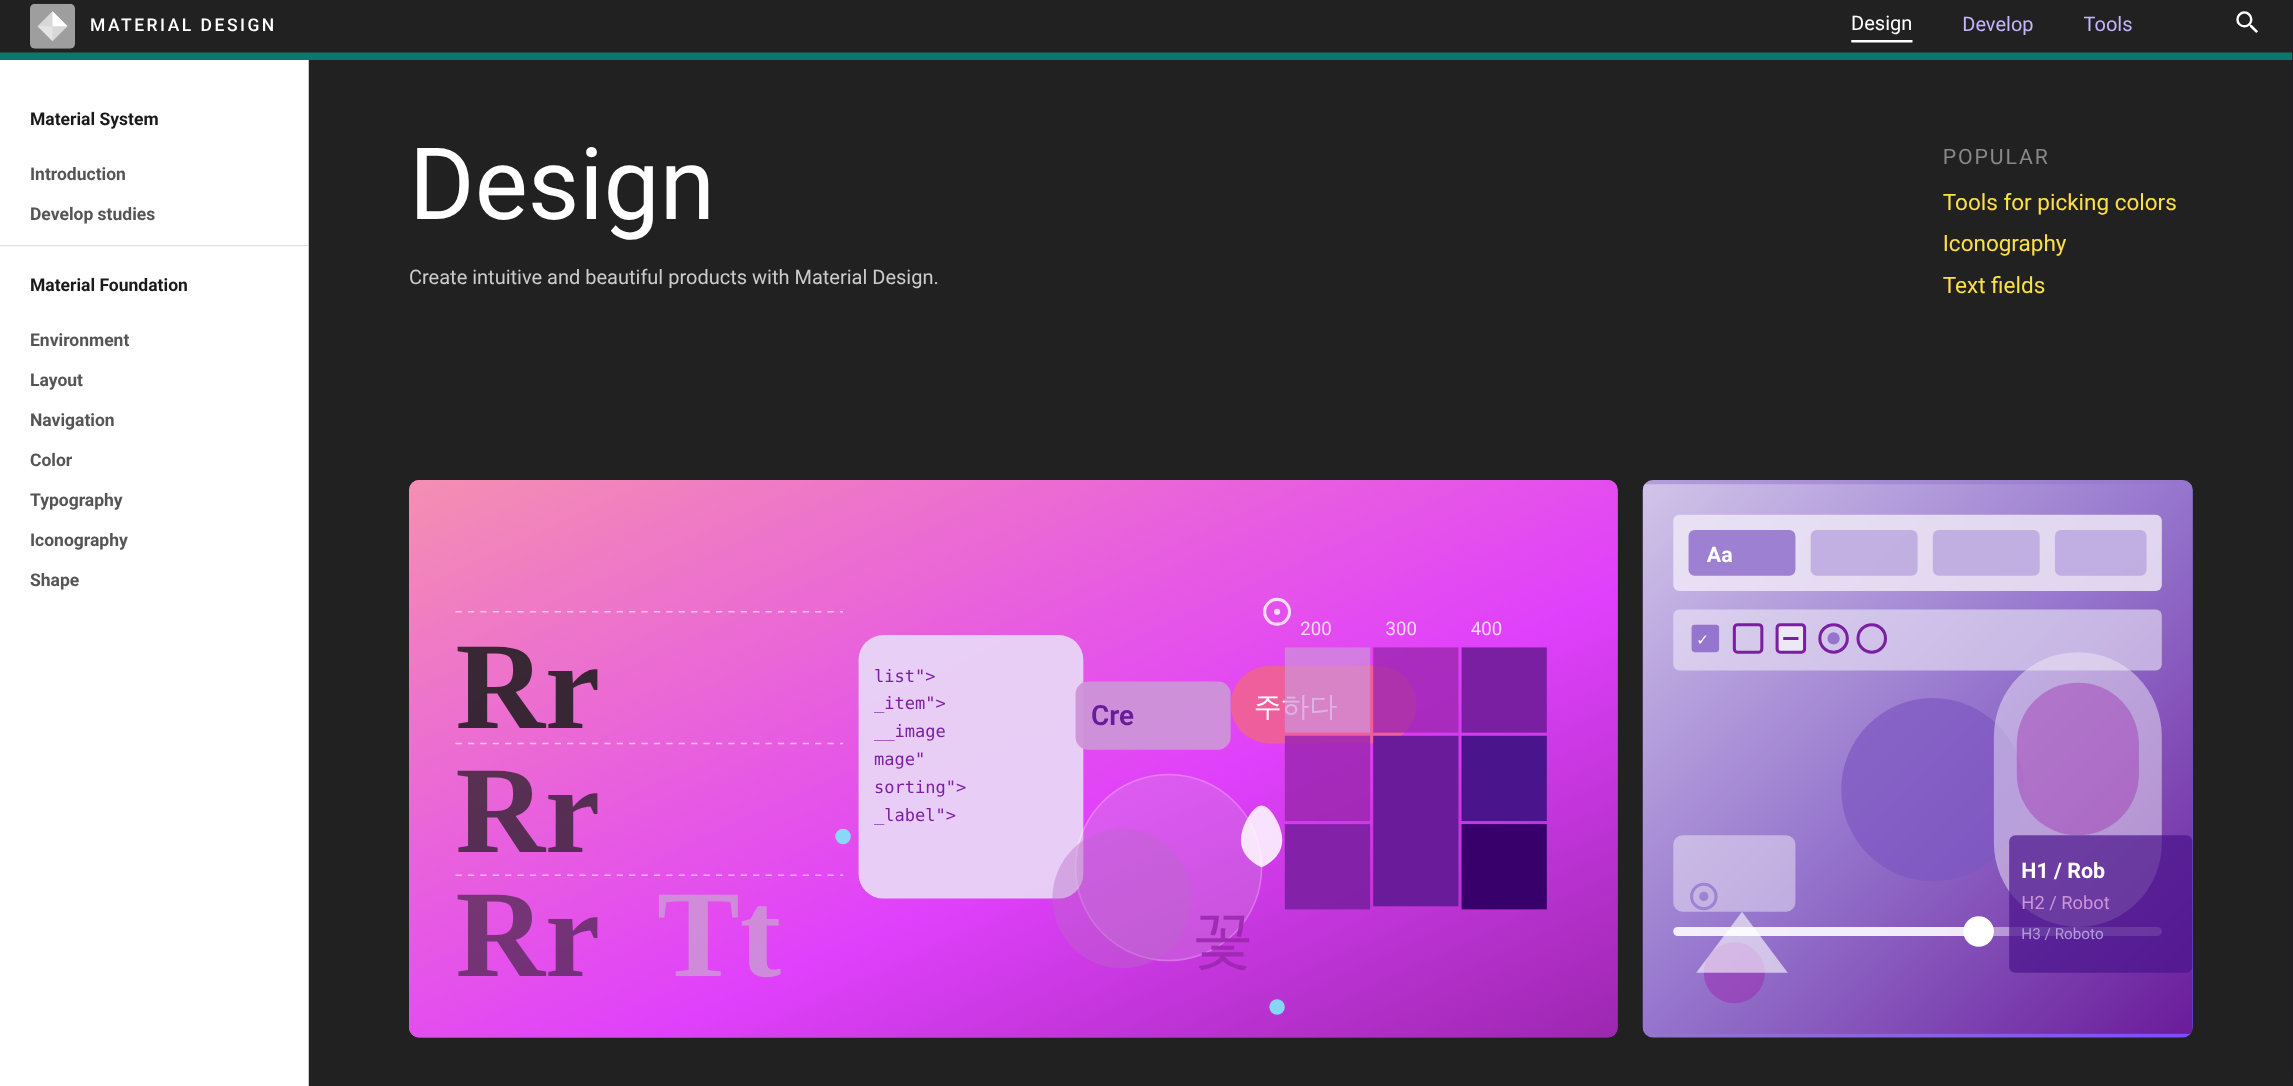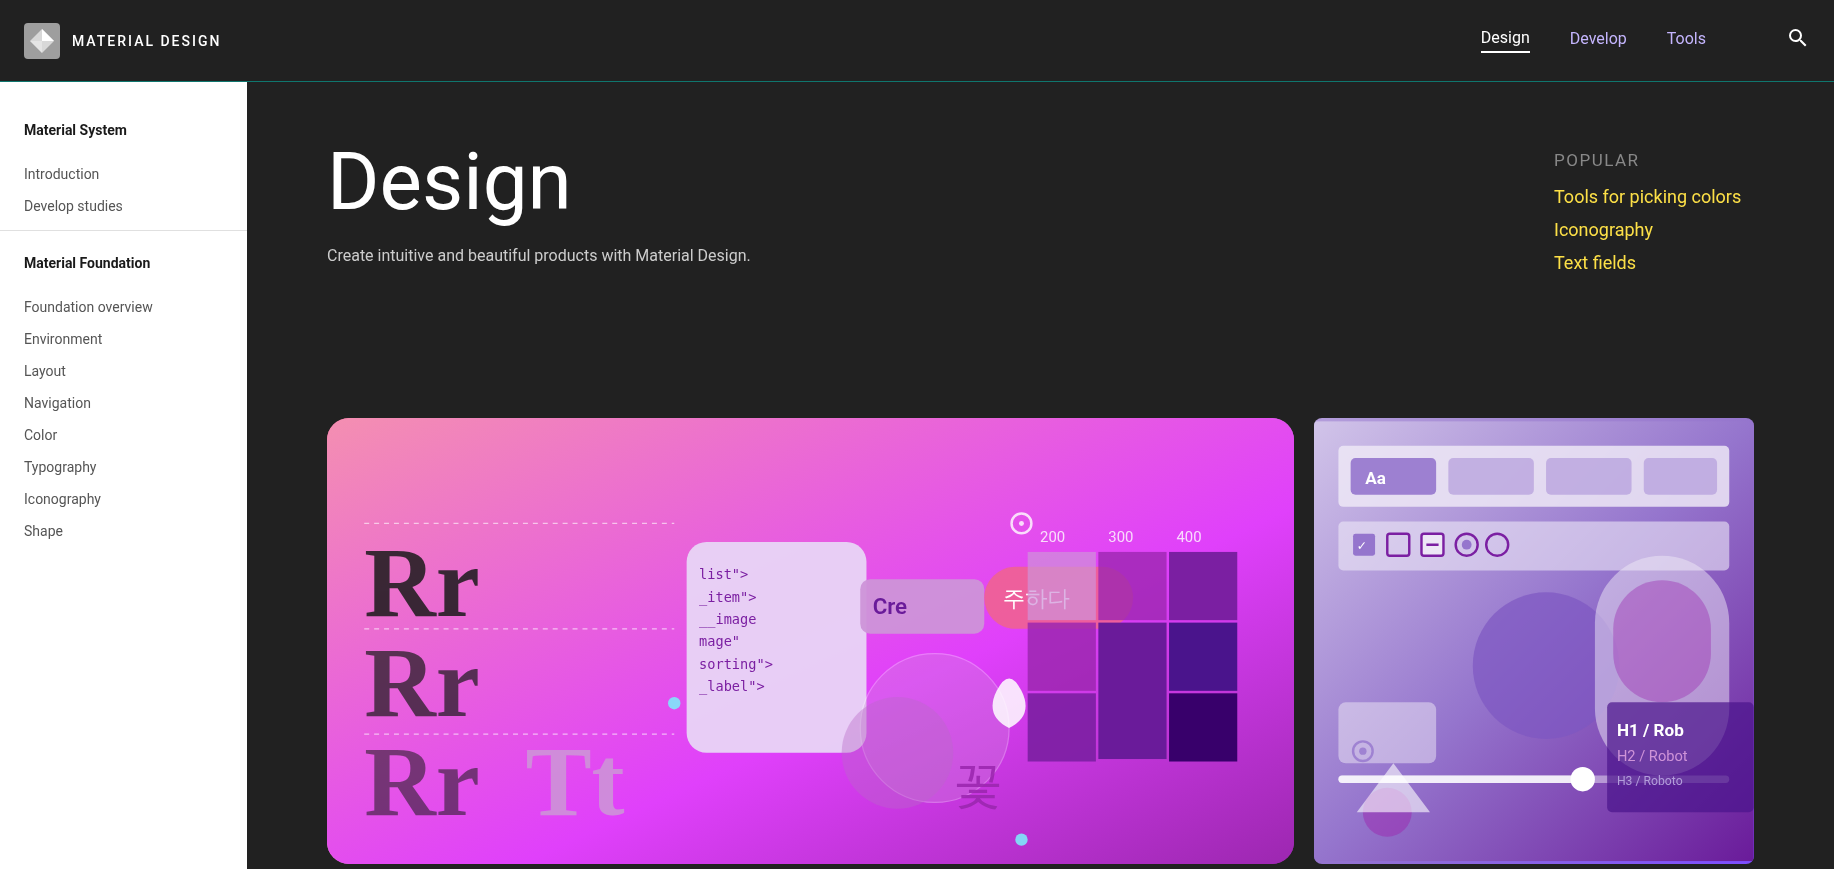--- a/index.html
+++ b/index.html
@@ -1,26 +1,26 @@
 <!DOCTYPE html>
 <html><head>
   <meta charset="utf-8">
   <style>
     * { margin: 0; padding: 0; box-sizing: border-box; }
     body { font-family: 'Roboto', Arial, sans-serif; background: #1a1a2e; color: #fff; height: 869px; overflow: hidden; display: flex; flex-direction: column; }
 
     
     .topnav {
       background: #212121;
-      height: 82px;
+      height: 48px;
       display: flex;
       align-items: center;
       padding: 0 24px;
       flex-shrink: 0;
-      border-bottom: 1px solid #0f766e;
+      border-bottom: 6px solid #0f766e;
     }
     .topnav-logo {
       display: flex;
       align-items: center;
       gap: 12px;
       flex: 1;
     }
     .logo-icon {
       width: 36px;
       height: 36px;
@@ -86,20 +86,21 @@
     }
     .sidebar-item {
       font-size: 14px;
       color: #555;
       padding: 8px 0 8px 0;
       cursor: pointer;
       display: block;
     }
     .sidebar-items-list {
       padding: 0 24px;
+      font-weight: bold;
     }
 
     
     .main-content {
       flex: 1;
       background: #1e1e2e;
       overflow-y: auto;
       display: flex;
       flex-direction: column;
     }
@@ -172,21 +173,20 @@
     }
 
     
     .card-design {
       background: linear-gradient(135deg, #f06292 0%, #ce93d8 50%, #9c27b0 100%);
       position: relative;
       display: flex;
       align-items: center;
       justify-content: flex-start;
       overflow: hidden;
-      border-radius: 22px;
     }
 
     
     .card-tool {
       background: linear-gradient(135deg, #b39ddb 0%, #9575cd 50%, #7c4dff 100%);
       position: relative;
       display: flex;
       justify-content: center;
       overflow: hidden;
       text-decoration: underline;
@@ -235,21 +235,20 @@
       <a class="sidebar-item">Introduction</a>
       <a class="sidebar-item">Develop studies</a>
     </div>
 
     <div class="sidebar-divider"></div>
 
     <div class="sidebar-section">
       <div class="sidebar-section-title">Material Foundation</div>
     </div>
     <div class="sidebar-items-list">
-      <a class="sidebar-item">Foundation overview</a>
       <a class="sidebar-item">Environment</a>
       <a class="sidebar-item">Layout</a>
       <a class="sidebar-item">Navigation</a>
       <a class="sidebar-item">Color</a>
       <a class="sidebar-item">Typography</a>
       <a class="sidebar-item">Iconography</a>
       <a class="sidebar-item">Shape</a>
     </div>
 
   </aside>

